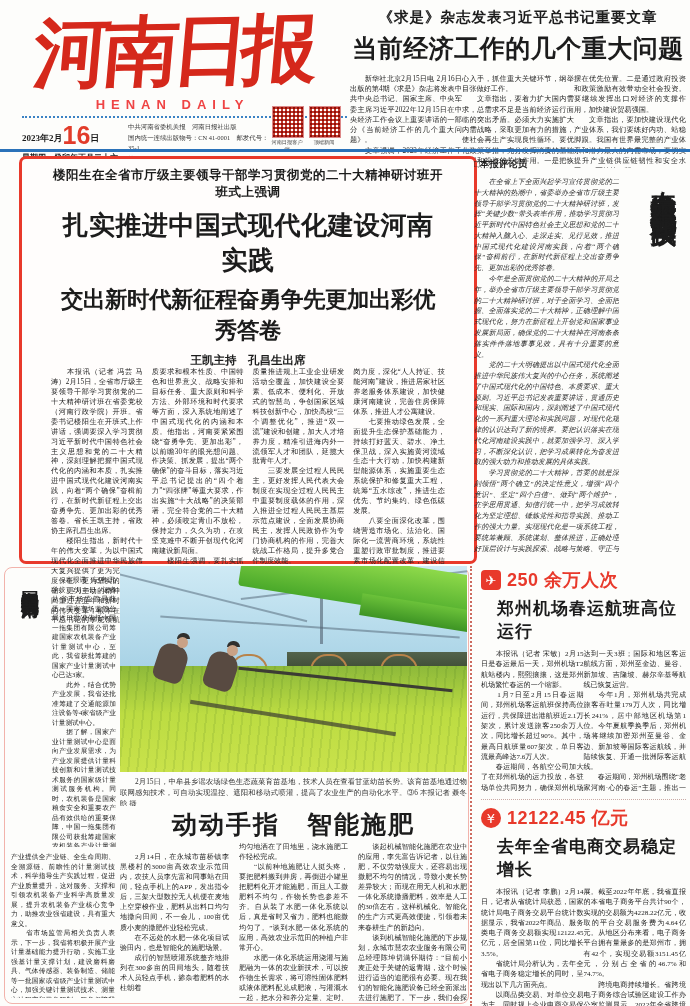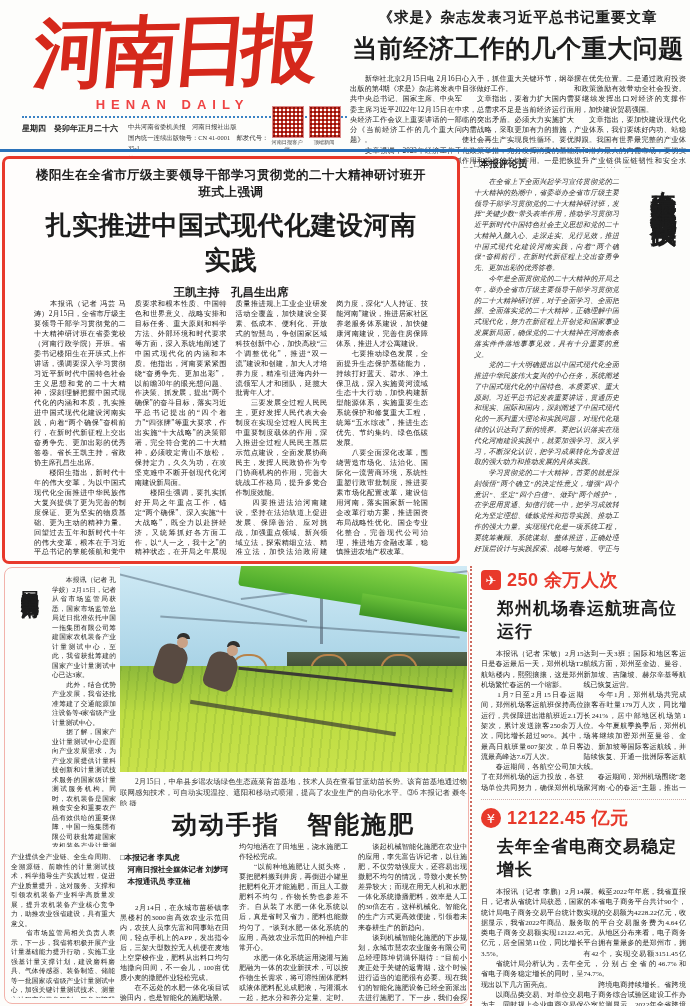--- a/index.html
+++ b/index.html
@@ -25,21 +25,21 @@
   .qr-label{position:absolute;top:139px;width:36px;font-size:5.2px;text-align:center;color:#444;}
   .ql1{left:269px;} .ql2{left:306px;}
   
   .qiushi{position:absolute;left:350px;top:8px;width:336px;}
   .q-kicker{text-align:center;font-size:14.5px;font-weight:bold;letter-spacing:1px;}
   .q-head{text-align:center;font-size:25px;font-weight:900;margin-top:5px;letter-spacing:0.5px;}
   .q-cols{display:flex;margin-top:9px;height:94px;overflow:hidden;}
   .q-cols>div{flex:1;font-size:7.2px;line-height:1.42;text-align:justify;white-space:pre-line;}
   .blue-rule{position:absolute;left:0;top:149px;width:690px;height:3px;background:#2a72b9;}
   
-  .lead{position:absolute;left:2px;top:156px;width:458px;height:408px;border:3px solid #e8392b;
+  .lead{position:absolute;left:19px;top:156px;width:458px;height:408px;border:3px solid #e8392b;
         border-radius:7px;box-sizing:border-box;padding:8px 29px;background:#fffdfc;}
   .l-kicker{text-align:center;font-size:12.5px;font-weight:bold;letter-spacing:0.5px;}
   .l-h1{text-align:center;font-size:26px;font-weight:900;margin-top:7px;letter-spacing:0.5px;}
   .l-h2{text-align:center;font-size:22.5px;font-weight:900;margin-top:6px;letter-spacing:-0.5px;}
   .l-by{text-align:center;font-size:11.5px;font-weight:bold;margin-top:7px;}
   .l-cols{display:flex;gap:9px;height:256px;overflow:hidden;}
   .l-cols>div{flex:1;font-size:7.2px;line-height:1.38;text-align:justify;white-space:pre-line;color:#222;}
   
   .comm{position:absolute;left:474px;top:158px;width:210px;height:404px;display:flex;gap:23px;}
   .comm-left{flex:1;overflow:hidden;}
@@ -113,20 +113,21 @@
 </style>
 </head>
 <body>
 
 <div class="page">
 
   <div class="mh-title">河南日报</div>
   <div class="mh-en">HENAN DAILY</div>
   <div class="mh-dot"></div>
   <div class="mh-date">
+    <div class="r1"><span>2023年2月</span><span class="big">16</span><span>日</span></div>
     <div class="r2">星期四　癸卯年正月二十六</div>
   </div>
   <div class="mh-pub">
     <div>中共河南省委机关报　河南日报社出版</div>
     <div>国内统一连续出版物号：CN 41-0001　邮发代号：35-1</div>
     <div>第26058号　今日12版</div>
   </div>
   <div class="qr qr1"></div>
   <div class="qr qr2"></div>
   <div class="qr-label ql1">河南日报客户端</div>
@@ -143,20 +144,21 @@
       <div>摆在优先位置。二是通过政府投资和政策激励有效带动全社会投资。要继续发挥出口对经济的支撑作用，加快建设贸易强国。
 　　文章指出，要加快建设现代化产业体系，我们要练好内功、站稳脚跟。我国有世界最完整的产业体系和潜力最大的内需市场，要切实提升产业链供应链韧性和安全水平。（下转第二版）</div>
     </div>
   </div>
 
   <div class="blue-rule"></div>
 
   <div class="lead">
     <div class="l-kicker">楼阳生在全省市厅级主要领导干部学习贯彻党的二十大精神研讨班开班式上强调</div>
     <div class="l-h1">扎实推进中国式现代化建设河南实践</div>
+    <div class="l-h2">交出新时代新征程奋勇争先更加出彩优秀答卷</div>
     <div class="l-by">王凯主持　孔昌生出席</div>
     <div class="l-cols">
       <div>　　本报讯（记者 冯芸 马涛）2月15日，全省市厅级主要领导干部学习贯彻党的二十大精神研讨班在省委党校（河南行政学院）开班。省委书记楼阳生在开班式上作讲话，强调要深入学习贯彻习近平新时代中国特色社会主义思想和党的二十大精神，深刻理解把握中国式现代化的内涵和本质，扎实推进中国式现代化建设河南实践，向着“两个确保”奋楫前行，在新时代新征程上交出奋勇争先、更加出彩的优秀答卷。省长王凯主持，省政协主席孔昌生出席。
 　　楼阳生指出，新时代十年的伟大变革，为以中国式现代化全面推进中华民族伟大复兴提供了更为完善的制度保证、更为坚实的物质基础、更为主动的精神力量。回望过去五年和新时代十年的伟大变革，根本在于习近平总书记的掌舵领航和党中央的坚强领导，在于习近平新时代中国特色社会主义思想的科学指引。学习贯彻党的二十大精神，首要的就是深刻领悟“两个确立”的决定性意义，增强“四个意识”、坚定“四个自信”、做到“两个维护”，确保习近平总书记重要讲话重要指示批示和党中央决策部署在河南条条落实、件件落地、事事见效。
 　　楼阳生从实践探索和重大成果、本</div>
       <div>质要求和根本性质、中国特色和世界意义、战略安排和目标任务、重大原则和科学方法、外部环境和时代要求等方面，深入系统地阐述了中国式现代化的内涵和本质。他指出，河南要紧紧围绕“奋勇争先、更加出彩”，以前瞻30年的眼光想问题、作决策、抓发展，提出“两个确保”的奋斗目标，落实习近平总书记提出的“四个着力”“四张牌”等重大要求，作出实施“十大战略”的决策部署，完全符合党的二十大精神，必须咬定青山不放松，保持定力，久久为功，在攻坚克难中不断开创现代化河南建设新局面。
 　　楼阳生强调，要扎实抓好开局之年重点工作，锚定“两个确保”、深入实施“十大战略”，既全力以赴拼经济，又统筹抓好各方面工作，以“人一之，我十之”的精神状态，在开局之年展现开局之力、开局之势、开局之为。
 　　一要紧抓构建新发展格局战略机遇，推动高质量发展，主动服务和融入新发展格局，纲举目张抓工作，项目为王抓投资，千方百计促消费，打造集群强产业，集聚发力促开放，确保年度目标如期实现。
 　　二要深入实施创新驱动、科教兴省、人才强省战略，以省科学院和中原科技城建设为牵引构建创新生态圈，高</div>
       <div>质量推进规上工业企业研发活动全覆盖，加快建设全要素、低成本、便利化、开放式的智慧岛，争创国家区域科技创新中心，加快高校“三个调整优化”，推进“双一流”建设和创建，加大人才培养力度，精准引进海内外一流领军人才和团队，延揽大批青年人才。
@@ -220,23 +222,20 @@
         <div class="w-body"></div>
         <div class="w-cap"></div>
         <div class="w-head"></div>
       </div>
   </div>
   <div class="caption">　　2月15日，中牟县乡谣农场绿色生态蔬菜育苗基地，技术人员在查看甘蓝幼苗长势。该育苗基地通过物联网感知技术，可自动实现温控、遮阳和移动式喷灌，提高了农业生产的自动化水平。③6 本报记者 聂冬晗 摄</div>
 
   <div class="fert-head">动动手指　智能施肥</div>
   <div class="fert-cols">
     <div class="col">
-      <div class="fert-by">□本报记者 李凤虎
-　河南日报社全媒体记者 刘梦珂
-　本报通讯员 李亚楠</div>
       <div>　　2月14日，在永城市苗桥镇李黑楼村的3000亩高效农业示范田内，农技人员李先富和同事站在田间，轻点手机上的APP，发出指令后，三架大型数控无人机便在麦地上空穿梭作业，肥料从出料口均匀地撒向田间，不一会儿，100亩优质小麦的撒肥作业轻松完成。
 　　在不远处的水肥一体化项目试验田内，也是智能化的施肥场景。
 　　成行的智慧喷灌系统整齐地排列在300多亩的田间地头，随着技术人员轻点手机，掺杂着肥料的水柱朝着</div>
     </div>
     <div class="col">均匀地洒在了田地里，浇水施肥工作轻松完成。
 　　“以前种地施肥让人挺头疼，要把肥料搬到井房，再倒进小罐里把肥料化开才能施肥，而且人工撒肥料不均匀，作物长势也参差不齐。自从装了水肥一体化系统以后，真是省时又省力，肥料也能撒均匀了。”谈到水肥一体化系统的应用，高效农业示范田的种植户非常开心。
 　　水肥一体化系统运用浇灌与施肥融为一体的农业新技术，可以按作物生长需求，将可溶性固体肥料或液体肥料配兑成肥液，与灌溉水一起，把水分和养分定量、定时、准确地输送到作物根部土壤，大幅提高肥料利用率。</div>
     <div class="col">　　谈起机械智能化施肥在农业中的应用，李先富告诉记者，以往施肥，不仅劳动强度大，还容易出现撒肥不均匀的情况，导致小麦长势差异较大；而现在用无人机和水肥一体化系统撒播肥料，效率是人工的30倍左右，这样机械化、智能化的生产方式更高效便捷，引领着未来春耕生产的新趋向。
 　　谈到机械智能化施肥的下步规划，永城市慧农农业服务有限公司总经理陈坤切满怀期待：“目前小麦正处于关键的返青期，这个时候进行适当的追肥很有必要。现在我们的智能化施肥设备已经全面派出去进行施肥了。下一步，我们会探索更多的智能化施肥形式，并积极应用到农业生产中，积极助力永城的优质小麦稳产增产。”③6</div>
   </div>

